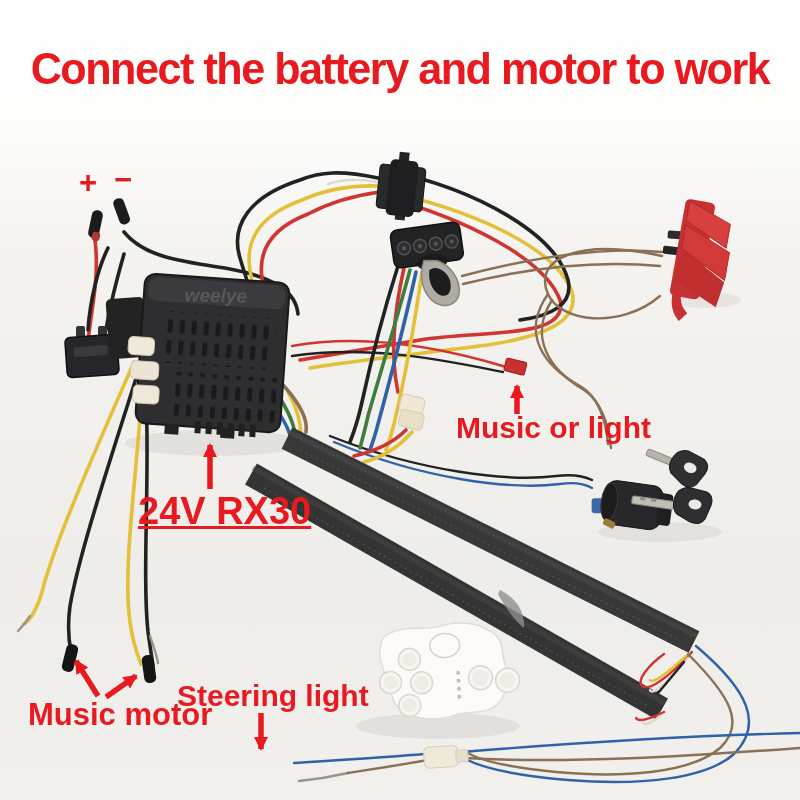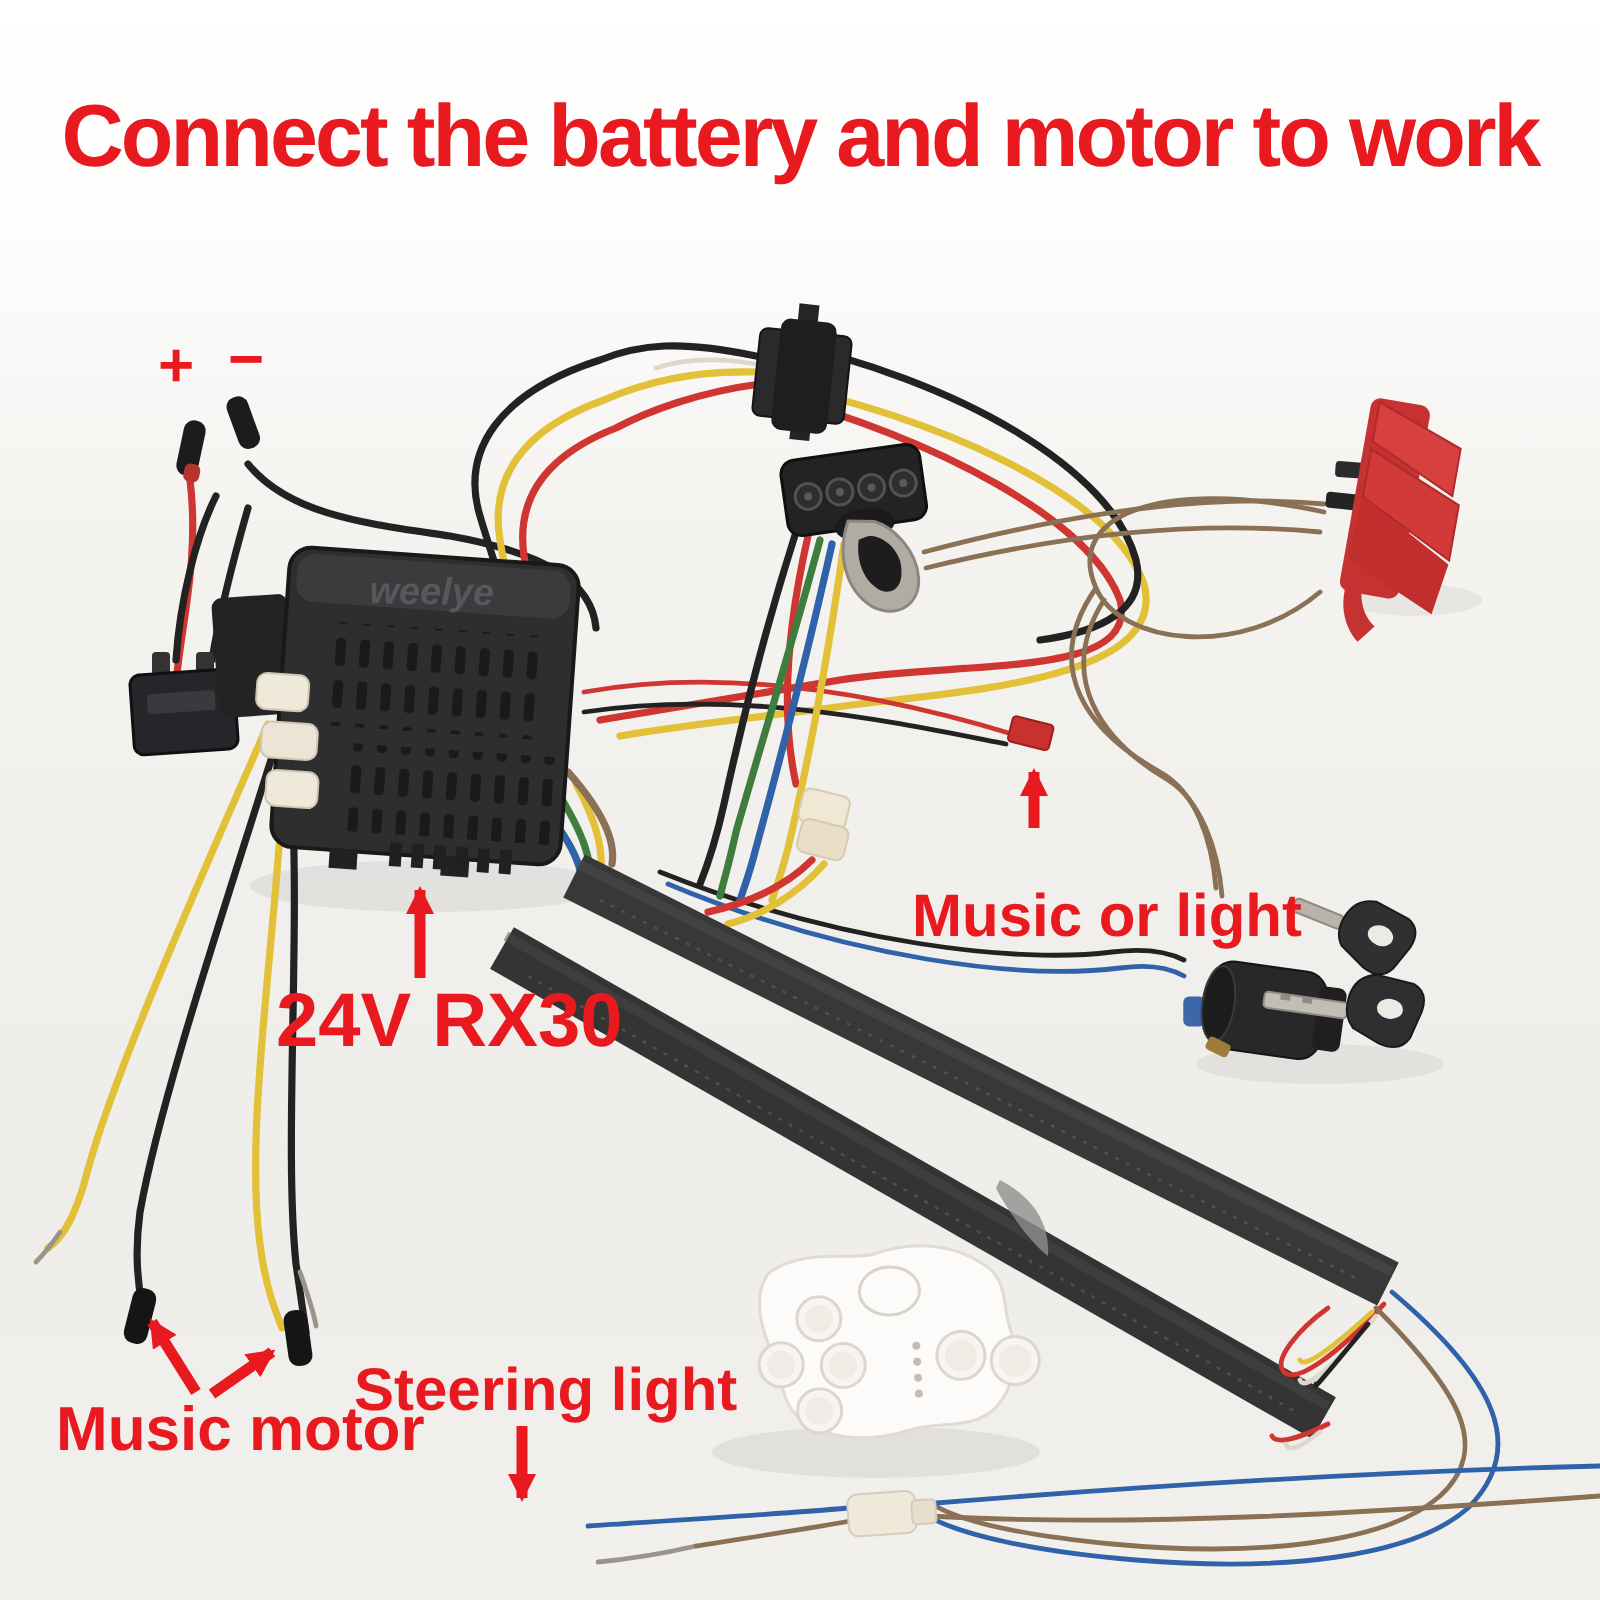--- a/index.html
+++ b/index.html
@@ -20,22 +20,22 @@
   }
   #photo-svg{position:absolute;left:0;top:0;}
   #title{
     position:absolute;top:44px;left:0;width:800px;text-align:center;
     font-size:44px;font-weight:700;letter-spacing:-1.5px;
     color:var(--annotation_red);transform:scaleX(.98);
   }
   .ann{position:absolute;color:var(--annotation_red);font-weight:700;line-height:1;white-space:nowrap;}
   #plus-label{left:79px;top:167px;font-size:31px;}
   #minus-label{left:114px;top:164px;font-size:31px;}
-  #rx30-label{left:138px;top:492px;font-size:38px;font-weight:600;}
-  #music-label{left:456px;top:413px;font-size:30px;margin-top:31px;}
+  #rx30-label{left:138px;top:492px;font-size:38px;font-weight:600;text-decoration:underline;}
+  #music-label{left:456px;top:413px;font-size:30px;}
   #drive-label{left:28px;top:699px;font-size:31px;}
   #steer-label{left:177px;top:681px;font-size:30px;}
   .wire{fill:none;stroke-linecap:round;stroke-width:3.6px;}
   .thin{stroke-width:2.4px;}
   .wr{stroke:var(--wire_red);} .wk{stroke:var(--wire_black);}
   .wy{stroke:var(--wire_yellow);} .wb{stroke:var(--wire_blue);}
   .wg{stroke:var(--wire_green);} .wbr{stroke:var(--wire_brown);}
   .wgr{stroke:var(--wire_gray);} .wwh{stroke:#ddd8cb;}
   .arrowline{stroke:var(--annotation_red);stroke-width:5.5px;fill:none;}
   .btn{fill:#f7f5f1;stroke:#dcd7ce;stroke-width:1.5px;}

